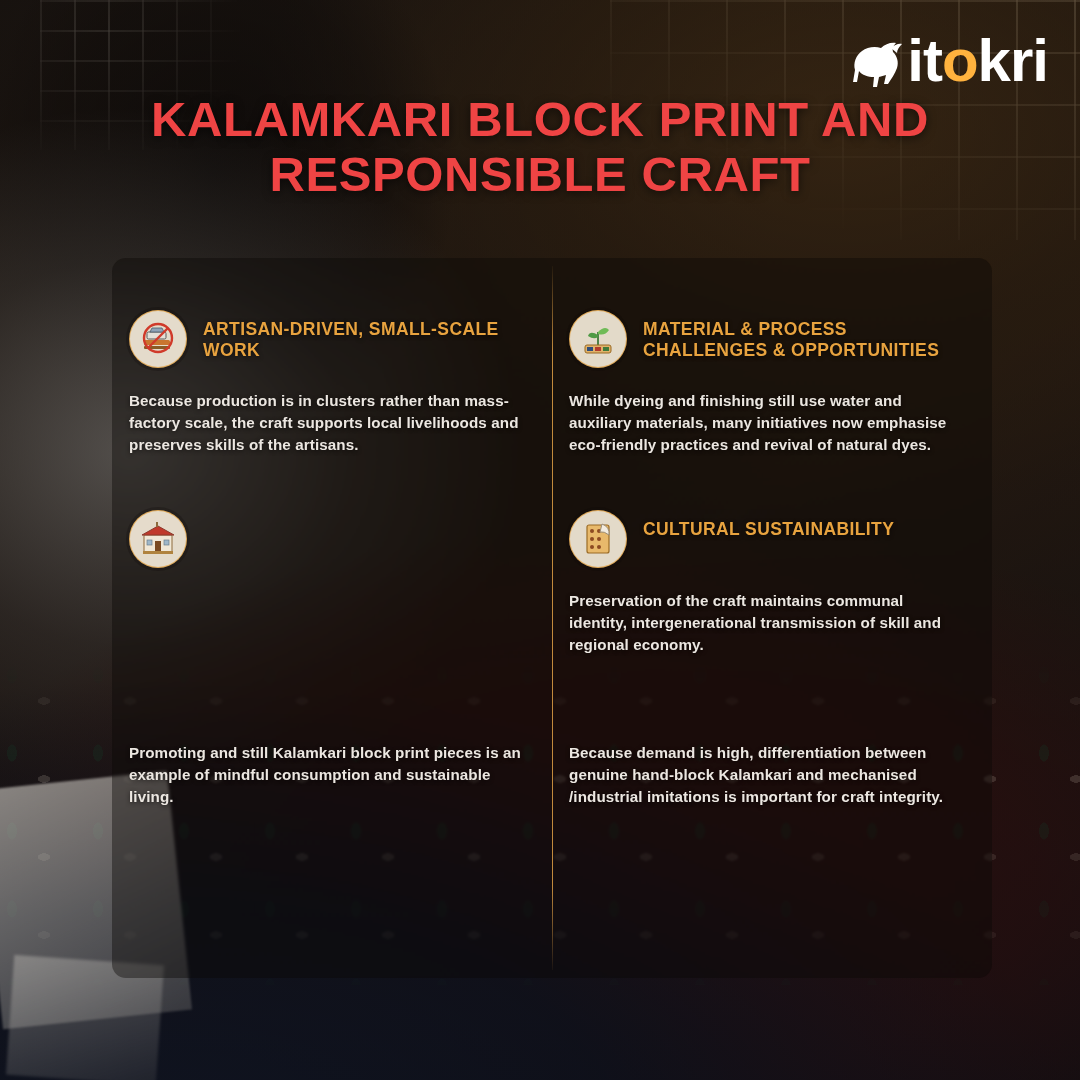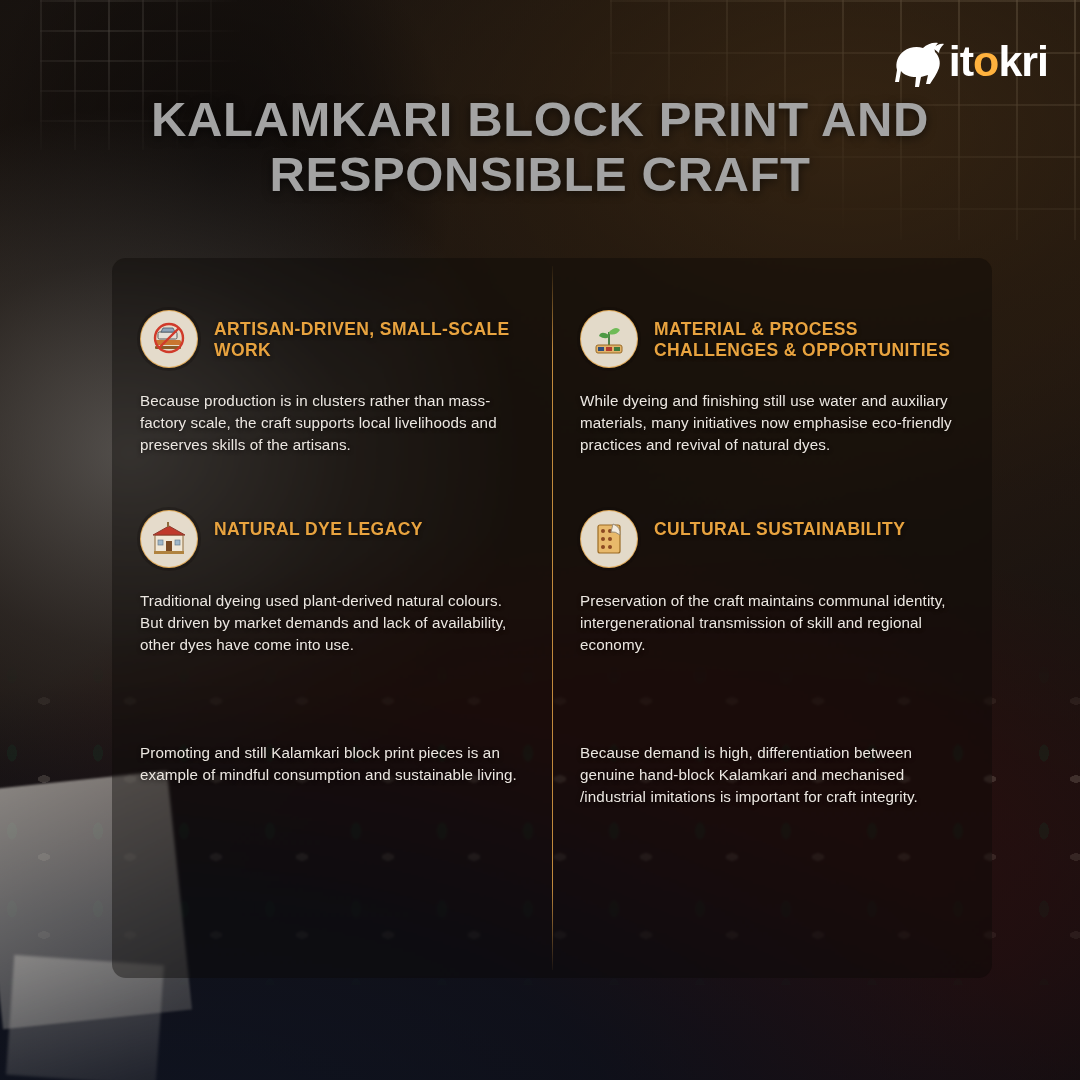--- a/index.html
+++ b/index.html
@@ -99,40 +99,40 @@
 
   
   .logo {
     position: absolute;
     top: 30px; right: 32px;
     display: flex;
     align-items: center;
     gap: 2px;
   }
   .logo-text {
-    font-size: 43px;
+    font-size: 60px;
     font-weight: bold;
     color: #ffffff;
     letter-spacing: -1px;
     line-height: 1;
   }
   .logo-text .k { color: #ffb23e; }
 
   
   .title {
     position: absolute;
     top: 92px;
     left: 70px;
     width: 940px;
     text-align: center;
     font-size: 49px;
     line-height: 1.12;
     font-weight: bold;
     letter-spacing: 0.6px;
-    color: #a3a3a3;
+    color: #ef4444;
     text-shadow: 0 2px 10px rgba(0,0,0,0.6);
   }
 
   
   .panel {
     position: absolute;
     left: 112px;
     top: 258px;
     width: 880px;
     height: 720px;
@@ -155,21 +155,21 @@
     top: 0;
     width: 440px;
     height: 100%;
   }
   .col-left { left: 0; }
   .col-right { left: 440px; }
 
   .item {
     position: absolute;
     width: 100%;
-    padding: 0 30px 0 28px;
+    padding: 0 30px 0 17px;
   }
   .col-left .item-0 { top: 52px; }
   .col-left .item-1 { top: 252px; }
   .col-left .item-2 { top: 462px; }
   .col-right .item-0 { top: 52px; }
   .col-right .item-1 { top: 252px; }
   .col-right .item-2 { top: 462px; }
 
   .item-head {
     display: flex;
@@ -201,20 +201,21 @@
     text-transform: uppercase;
     text-shadow: 0 1px 4px rgba(0,0,0,0.55);
   }
   .item-body {
     margin-top: 22px;
     font-size: 15.2px;
     line-height: 1.44;
     color: #ece7e1;
     letter-spacing: 0.1px;
     text-shadow: 0 1px 4px rgba(0,0,0,0.6);
+    font-weight: bold;
   }
   .col-left .item-body { padding-left: 0px; }
   .col-right .item-body { padding-left: 0px; }
 </style>
 </head>
 <body>
 
 <div id="poster">
 
   <div class="bg"></div>
@@ -264,23 +265,21 @@
             <svg width="40" height="40" viewBox="0 0 40 40">
               <rect x="6" y="16" width="28" height="17" fill="#f0e7d6" stroke="#8d6a3c" stroke-width="1"></rect>
               <path d="M4 16 L20 7 L36 16 Z" fill="#c0392b" stroke="#8d3a2c" stroke-width="1"></path>
               <rect x="17" y="22" width="6" height="11" fill="#7a4a22"></rect>
               <rect x="9" y="21" width="5" height="5" fill="#9fb7c9" stroke="#6b7e8c" stroke-width="0.7"></rect>
               <rect x="26" y="21" width="5" height="5" fill="#9fb7c9" stroke="#6b7e8c" stroke-width="0.7"></rect>
               <rect x="5" y="32" width="30" height="3" fill="#b0833f"></rect>
               <rect x="18" y="3" width="2" height="5" fill="#8d6a3c"></rect>
             </svg>
           </div>
-          <div class="item-title">NATURAL DYE LEGACY</div>
         </div>
-        <div class="item-body">Traditional dyeing used plant-derived natural colours. But driven by market demands and lack of availability, other dyes have come into use.</div>
       </div>
 
       <div class="item item-2">
         <div class="item-body">Promoting and still Kalamkari block print pieces is an example of mindful consumption and sustainable living.</div>
       </div>
 
     </div>
 
     <div class="col col-right">
 

